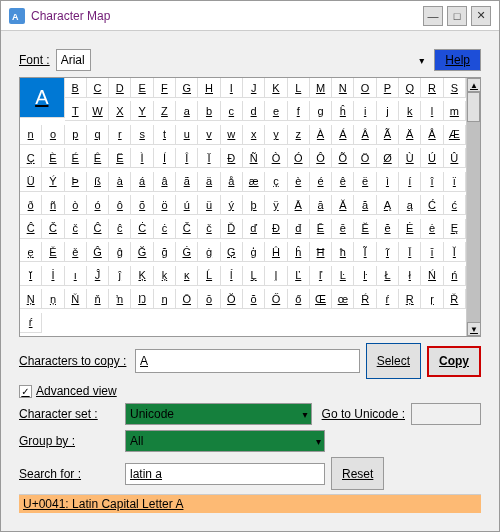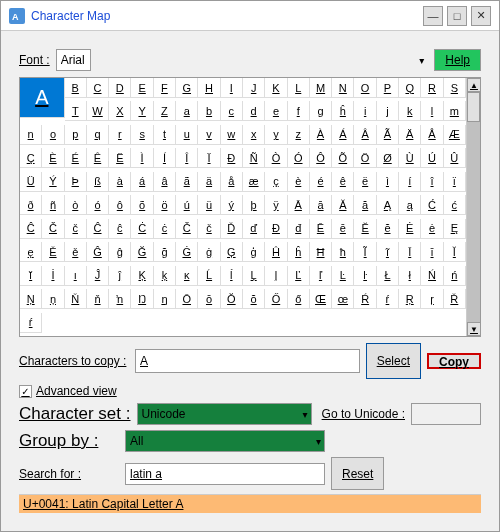--- a/index.html
+++ b/index.html
@@ -41,21 +41,21 @@
       align-items: center;
       justify-content: center;
       color: white;
       font-size: 10px;
       font-weight: bold;
     }
     .title-bar-text {
       flex: 1;
       font-size: 12px;
       font-weight: normal;
-      color: #1d4ed8;
+      color: #701a75;
     }
     .title-bar-controls {
       display: flex;
       gap: 4px;
     }
     .title-btn {
       width: 20px;
       height: 20px;
       border: 1px solid #999;
       background: #e1e1e1;
@@ -106,21 +106,21 @@
       right: 4px;
       top: 50%;
       transform: translateY(-50%);
       pointer-events: none;
       font-size: 10px;
     }
     .help-btn {
       height: 22px;
       padding: 0 10px;
       border: 1px solid #999;
-      background: #22c55e;
+      background: #1d4ed8;
       cursor: pointer;
       font-size: 12px;
     }
 
     .char-grid-container {
       display: flex;
       flex: 1;
       border: 1px solid #999;
       overflow: hidden;
       max-height: 290px;
@@ -212,21 +212,21 @@
     }
     .select-btn {
       height: 36px;
       padding: 0 10px;
       border: 1px solid #0050a0;
       background: #e1e1e1;
       cursor: pointer;
       font-size: 12px;
     }
     .copy-btn {
-      height: 16px;
+      height: 31px;
       padding: 0 10px;
       border: 2px solid #c00;
       background: #e1e1e1;
       cursor: pointer;
       font-size: 12px;
       font-weight: bold;
     }
 
     .advanced-row {
       display: flex;
@@ -249,21 +249,21 @@
       font-size: 12px;
     }
 
     .form-row {
       display: flex;
       align-items: center;
       gap: 6px;
     }
     .form-label {
       white-space: nowrap;
-      font-size: 17px;
+      font-size: 12px;
       min-width: 100px;
     }
     .form-select-wrapper {
       flex: 1;
       position: relative;
       max-width: 200px;
     }
     .form-select {
       width: 100%;
       height: 22px;

